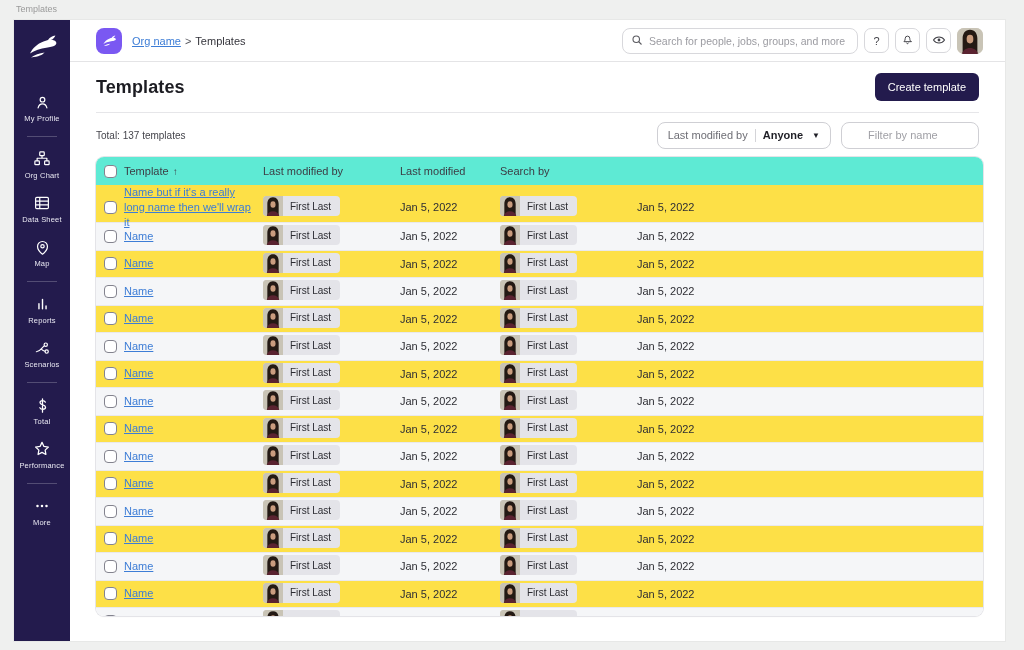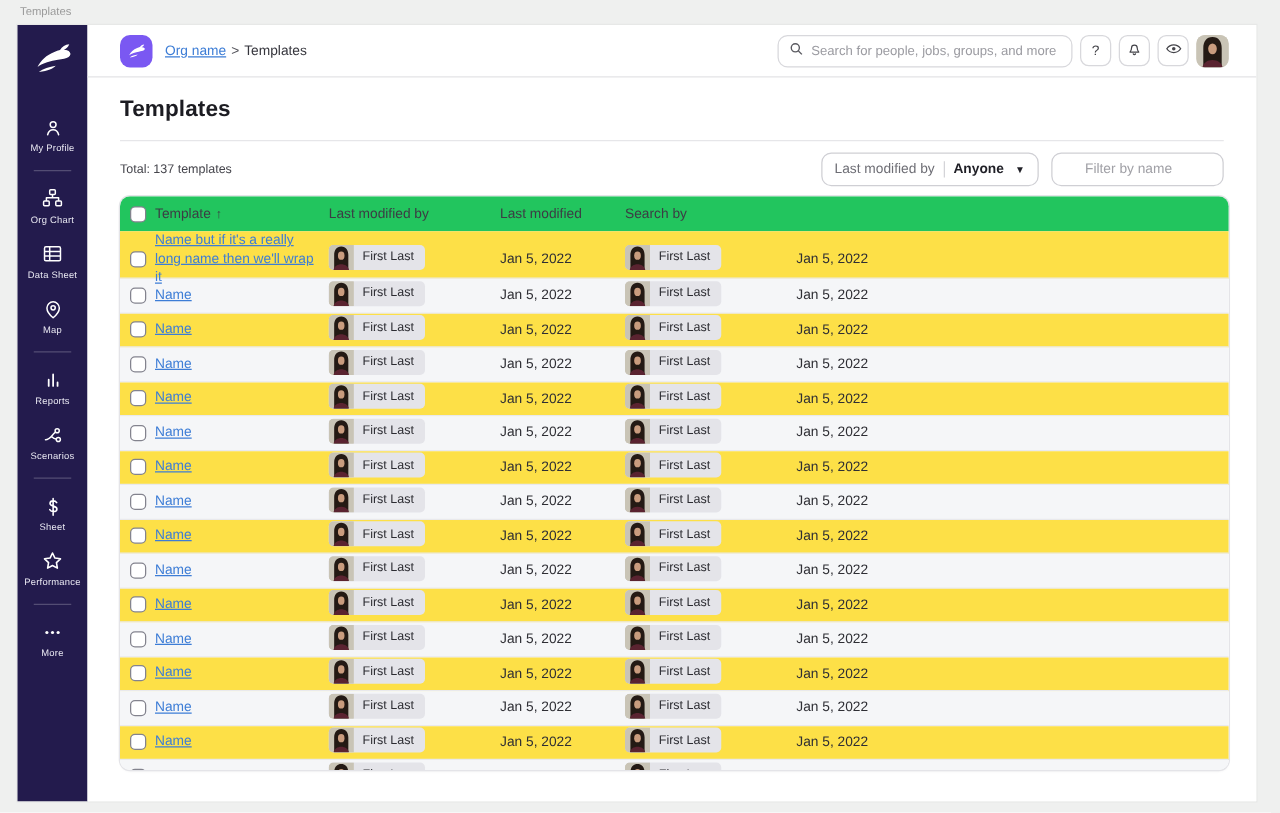--- a/index.html
+++ b/index.html
@@ -50,21 +50,21 @@
   .dd-bar { width:1px; height:13px; background:#d4d4d8; }
   .dd-value { font-size:11px; color:#1f1f26; font-weight:700; }
   .caret { font-size:8px; color:#1f1f26; margin-left:2px; }
   .filter-input { width:138px; height:27px; border:1px solid #cfcfd4; border-radius:8px; padding:0 26px; font-size:11px; color:#333; font-family:"Liberation Sans",sans-serif; outline:none; }
   .filter-input::placeholder { color:#a0a0a6; }
 
   
   .table { margin:0 26px; width:887px; height:459px; border-radius:8px; overflow:hidden;
            box-shadow:0 0 0 1px #e4e4e8, 0 1px 2px rgba(0,0,0,0.04); background:#fff; }
   .thead, .trow { display:grid; grid-template-columns:28px 139px 137px 100px 137px 1fr; align-items:center; }
-  .thead { height:28px; background:#22c55e; font-size:11px; color:#3c3c44; }
+  .thead { height:28px; background:#5eead4; font-size:11px; color:#3c3c44; }
   .trow { height:27.5px; border-bottom:1px solid #e9e9ec; background:#fde047; font-size:11px; }
   .trow.tall { height:38px; }
   .trow:nth-child(even) { background:#f5f6f8; }
   .cell { min-width:0; padding-right:8px; }
   .cell.cb { display:flex; justify-content:center; padding-right:0; }
   .checkbox { width:13px; height:13px; border:1.6px solid #83838e; border-radius:4px; background:#fff; display:inline-block; cursor:pointer; }
   .sort { font-size:10px; color:#3c3c44; margin-left:4px; }
   .tlink { color:#3d7dd6; text-decoration:underline; cursor:pointer; line-height:1.35; display:inline-block; }
   .chip { display:inline-flex; align-items:center; background:#e4e4e9; border-radius:4px; height:20px; overflow:hidden; cursor:pointer; }
   .chip-avatar { width:20px; height:20px; flex:0 0 20px; display:block; background:#cfcabc; }
@@ -145,21 +145,21 @@
           </span>
           <span class="slabel">Scenarios</span>
         </div>
         <div class="sdiv"></div>
         <div class="sitem">
           <span class="sicon">
             <svg width="17" height="17" viewBox="0 0 24 24" fill="none" stroke="#fff" stroke-width="1.8" stroke-linecap="round">
               <path d="M16 7.2c-.8-1.3-2.2-2-3.9-2-2 0-3.6 1.1-3.6 2.9 0 3.9 7.8 2.2 7.8 6.2 0 1.9-1.7 3-3.9 3-1.9 0-3.4-.8-4.2-2.2M12 2.5v19"></path>
             </svg>
           </span>
-          <span class="slabel">Sheet</span>
+          <span class="slabel">Total</span>
         </div>
         <div class="sitem">
           <span class="sicon">
             <svg width="18" height="18" viewBox="0 0 24 24" fill="none" stroke="#fff" stroke-width="1.7" stroke-linejoin="round">
               <path d="M12 3.2l2.6 5.4 5.9.8-4.3 4.1 1 5.8L12 16.5l-5.2 2.8 1-5.8-4.3-4.1 5.9-.8z"></path>
             </svg>
           </span>
           <span class="slabel">Performance</span>
         </div>
         <div class="sdiv"></div>
@@ -222,20 +222,21 @@
                 <path d="M12 1.5c-4.6 0-6.8 3.6-6.8 8.2V24h13.6V9.7c0-4.6-2.2-8.2-6.8-8.2z" fill="#241a14"></path>
                 <ellipse cx="12" cy="10.2" rx="3.2" ry="4" fill="#c99c7e"></ellipse>
                 <path d="M4.5 24c.9-3.6 3.8-5.6 7.5-5.6s6.6 2 7.5 5.6z" fill="#5a2330"></path>
                 <path d="M8.8 6.5c-.4 2.6-.4 5.4.1 8-1.7-1-2.1-3.4-2.1-5.2 0-1.5.7-2.6 2-2.8zm6.4 0c.4 2.6.4 5.4-.1 8 1.7-1 2.1-3.4 2.1-5.2 0-1.5-.7-2.6-2-2.8z" fill="#241a14"></path>
               </svg></span></button>
       </div>
     </header>
 
     <div class="page-head">
       <h1>Templates</h1>
+      <button class="primary">Create template</button>
     </div>
     <div class="divider"></div>
 
     <div class="filter-row">
       <span class="total">Total: 137 templates</span>
       <div class="filter-controls">
         <div class="dropdown">
           <span class="dd-label">Last modified by</span>
           <span class="dd-bar"></span>
           <span class="dd-value">Anyone</span>

